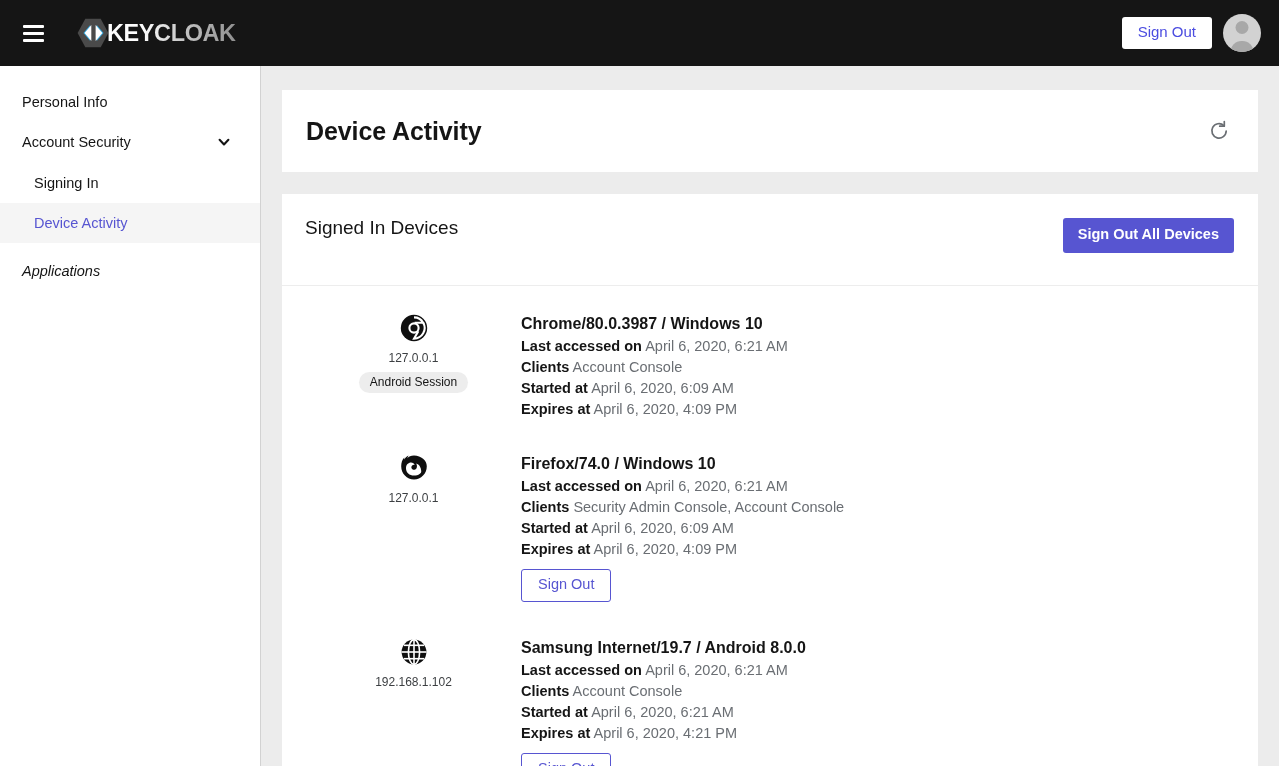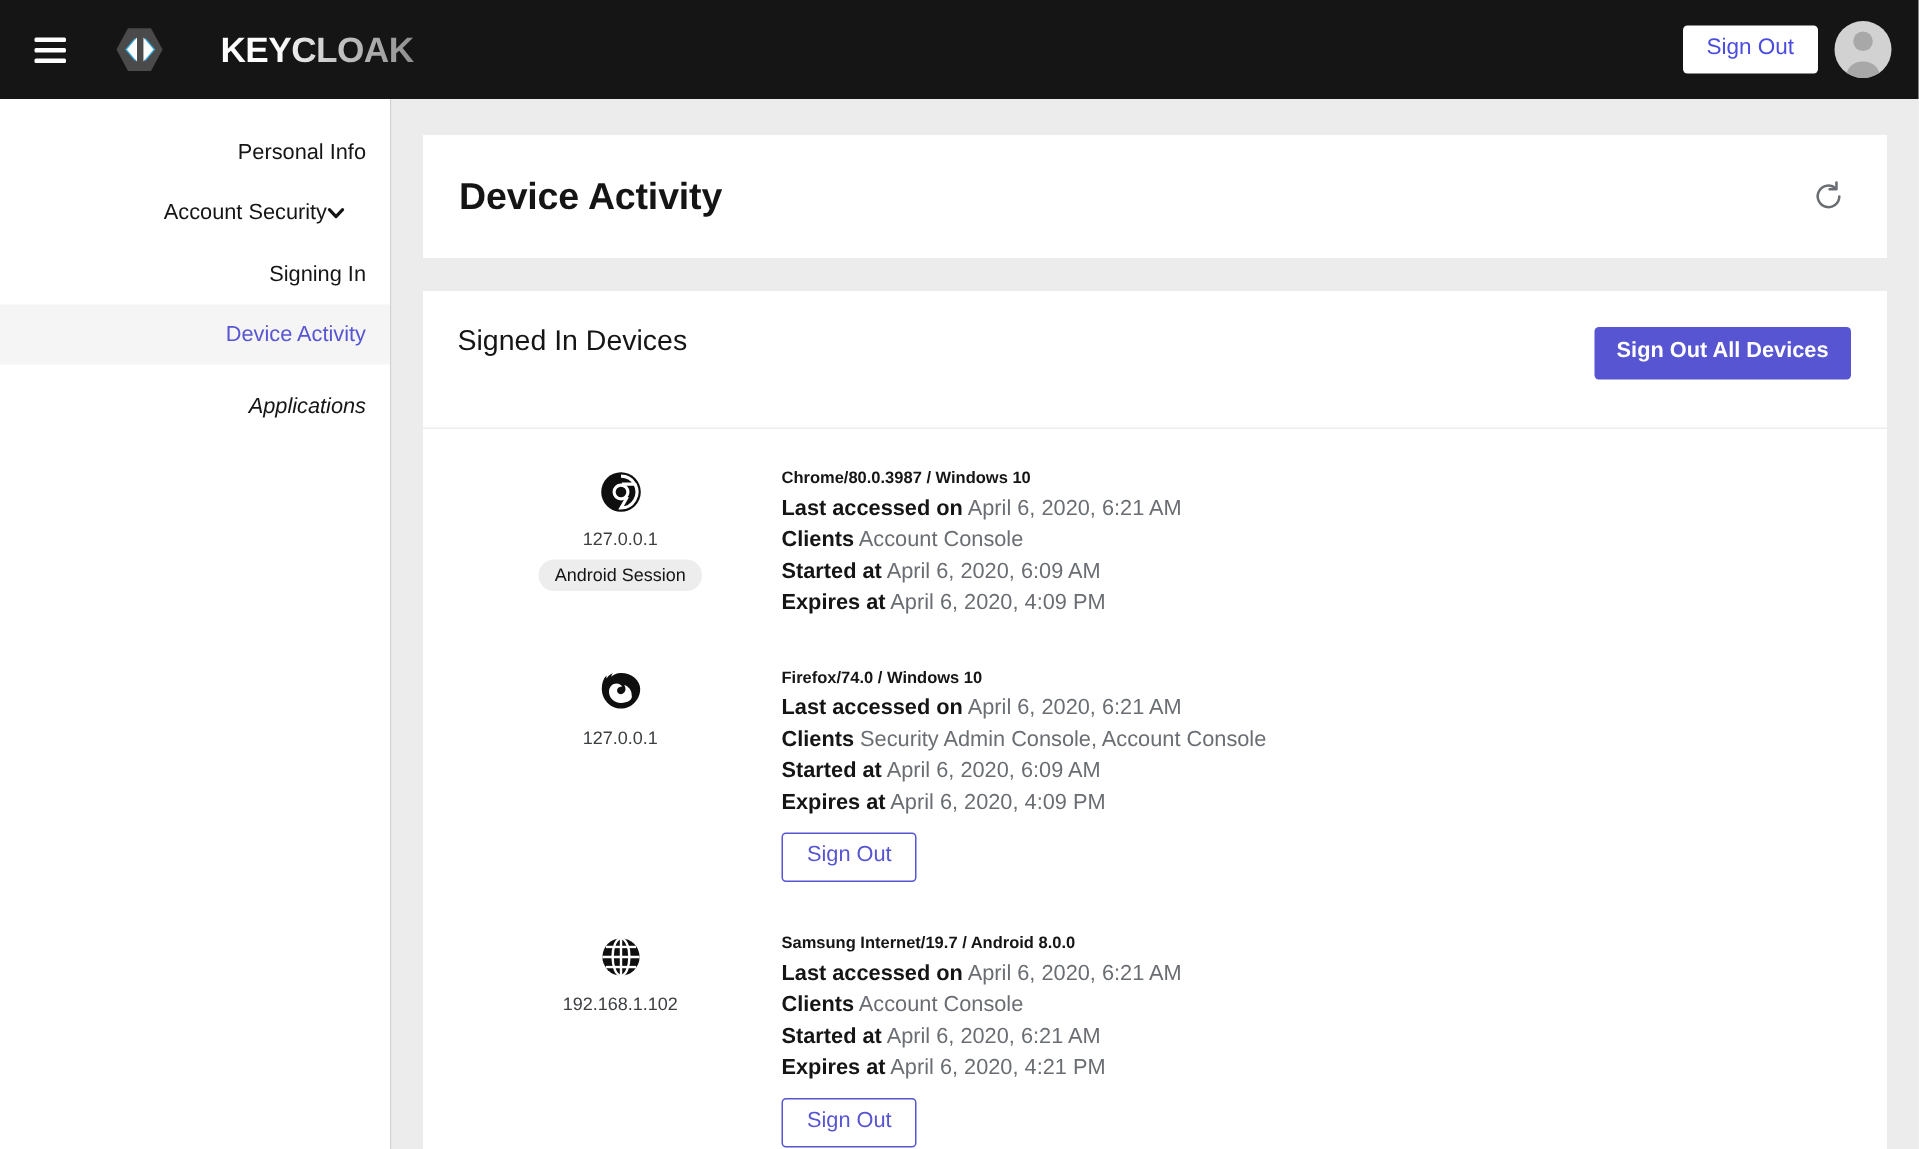--- a/index.html
+++ b/index.html
@@ -23,21 +23,21 @@
     display: flex; flex-direction: column;
     align-items: center; justify-content: center;
     gap: 4px; cursor: pointer; margin-left: 10px;
   }
   .hamburger span {
     display: block; width: 21px; height: 3px;
     background: #ffffff; border-radius: 1px;
   }
   .brand {
     display: flex; align-items: center;
-    margin-left: 21px; height: 46px; cursor: pointer; gap: 40px;
+    margin-left: 21px; height: 46px; cursor: pointer;
   }
   .brand-logo { width: 32px; height: 30px; display: block; }
   .brand-text {
     font-size: 23.5px; font-weight: bold; letter-spacing: -0.4px;
     margin-left: -2px;
     background: linear-gradient(to right, #ffffff 0%, #fdfdfd 28%, #c7c7c7 58%, #8f8f8f 100%);
     -webkit-background-clip: text; background-clip: text;
     -webkit-text-fill-color: transparent; color: #cfcfcf;
   }
   .masthead-right {
@@ -84,21 +84,21 @@
     display: flex; align-items: center;
   }
   .nav-item.sub { padding-left: 34px; }
   .nav-item.active {
     background: #f5f5f5; color: #5755d1;
   }
   .nav-item.active::before {
     content: ""; position: absolute; left: 0; top: 0;
     width: 0px; height: 100%; background: #5755d1;
   }
-  .nav-label { flex: 1; text-align: right; }
+  .nav-label { flex: 1; }
   .chevron {
     width: 12px; height: 12px; margin-left: auto; margin-right: 14px;
     display: inline-block;
   }
   .chevron svg { display: block; }
 
   
   .main {
     position: absolute; top: 66px; left: 261px;
     width: 1018px; height: 700px;
@@ -168,21 +168,21 @@
   }
   .current-badge {
     margin-top: 7px;
     background: #ededed; color: #151515;
     font-size: 12px; border-radius: 30px;
     padding: 3px 11px 4px; line-height: 1.2;
     white-space: nowrap;
   }
   .device-info { flex: 1; padding-top: 2px; }
   .device-name {
-    font-size: 11px; font-weight: bold; color: #151515;
+    font-size: 16px; font-weight: bold; color: #151515;
     line-height: 1.45; margin-bottom: 1px;
   }
   .device-line {
     font-size: 14.5px; color: #6a6e73; line-height: 1.45;
   }
   .device-line b { color: #151515; font-weight: bold; }
   .btn-secondary {
     margin-top: 9px;
     background: #ffffff; color: #5755d1;
     border: 1px solid #5755d1; border-radius: 3px;

